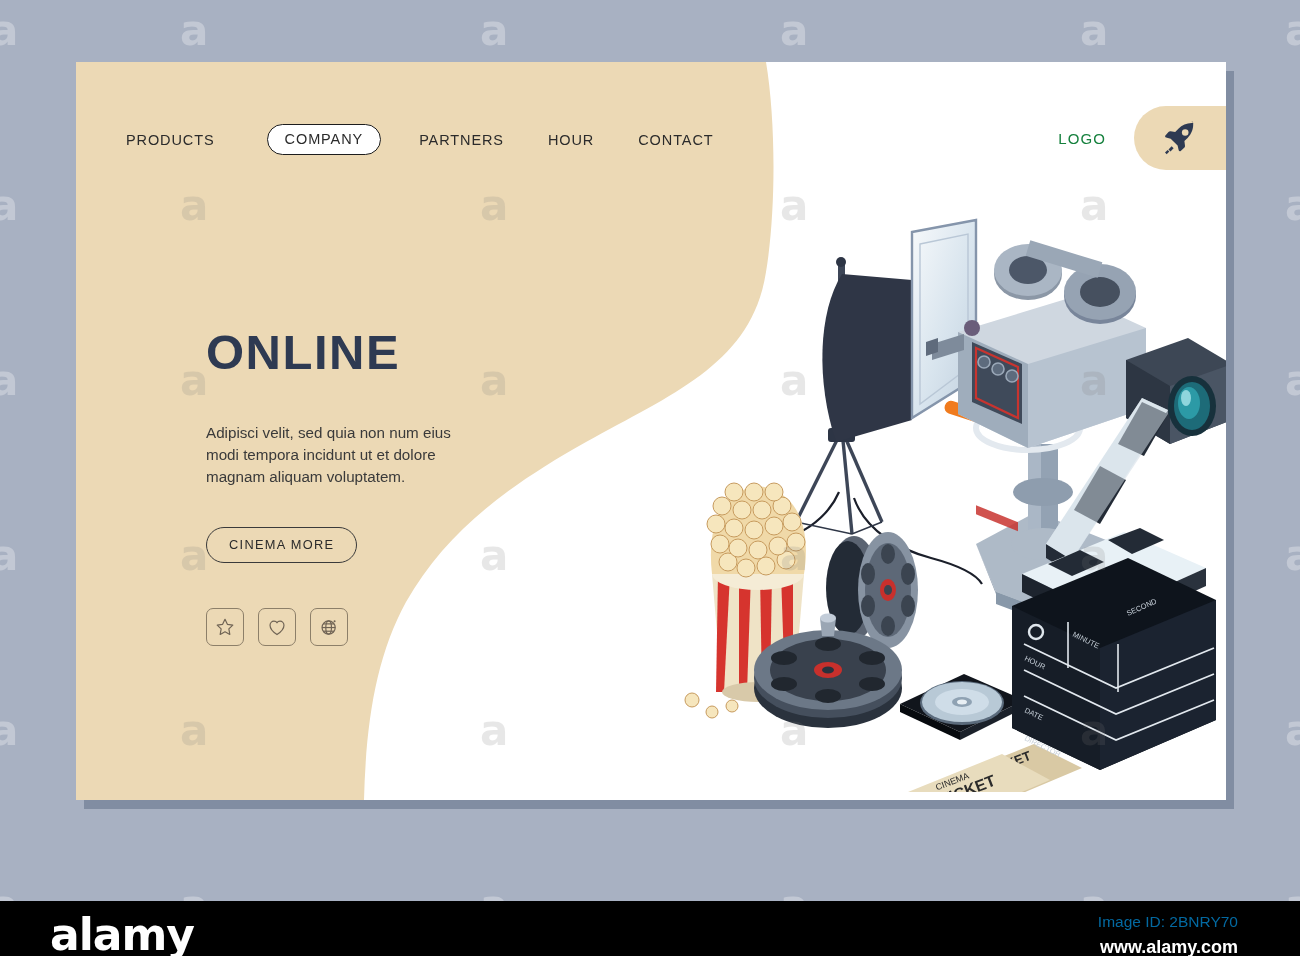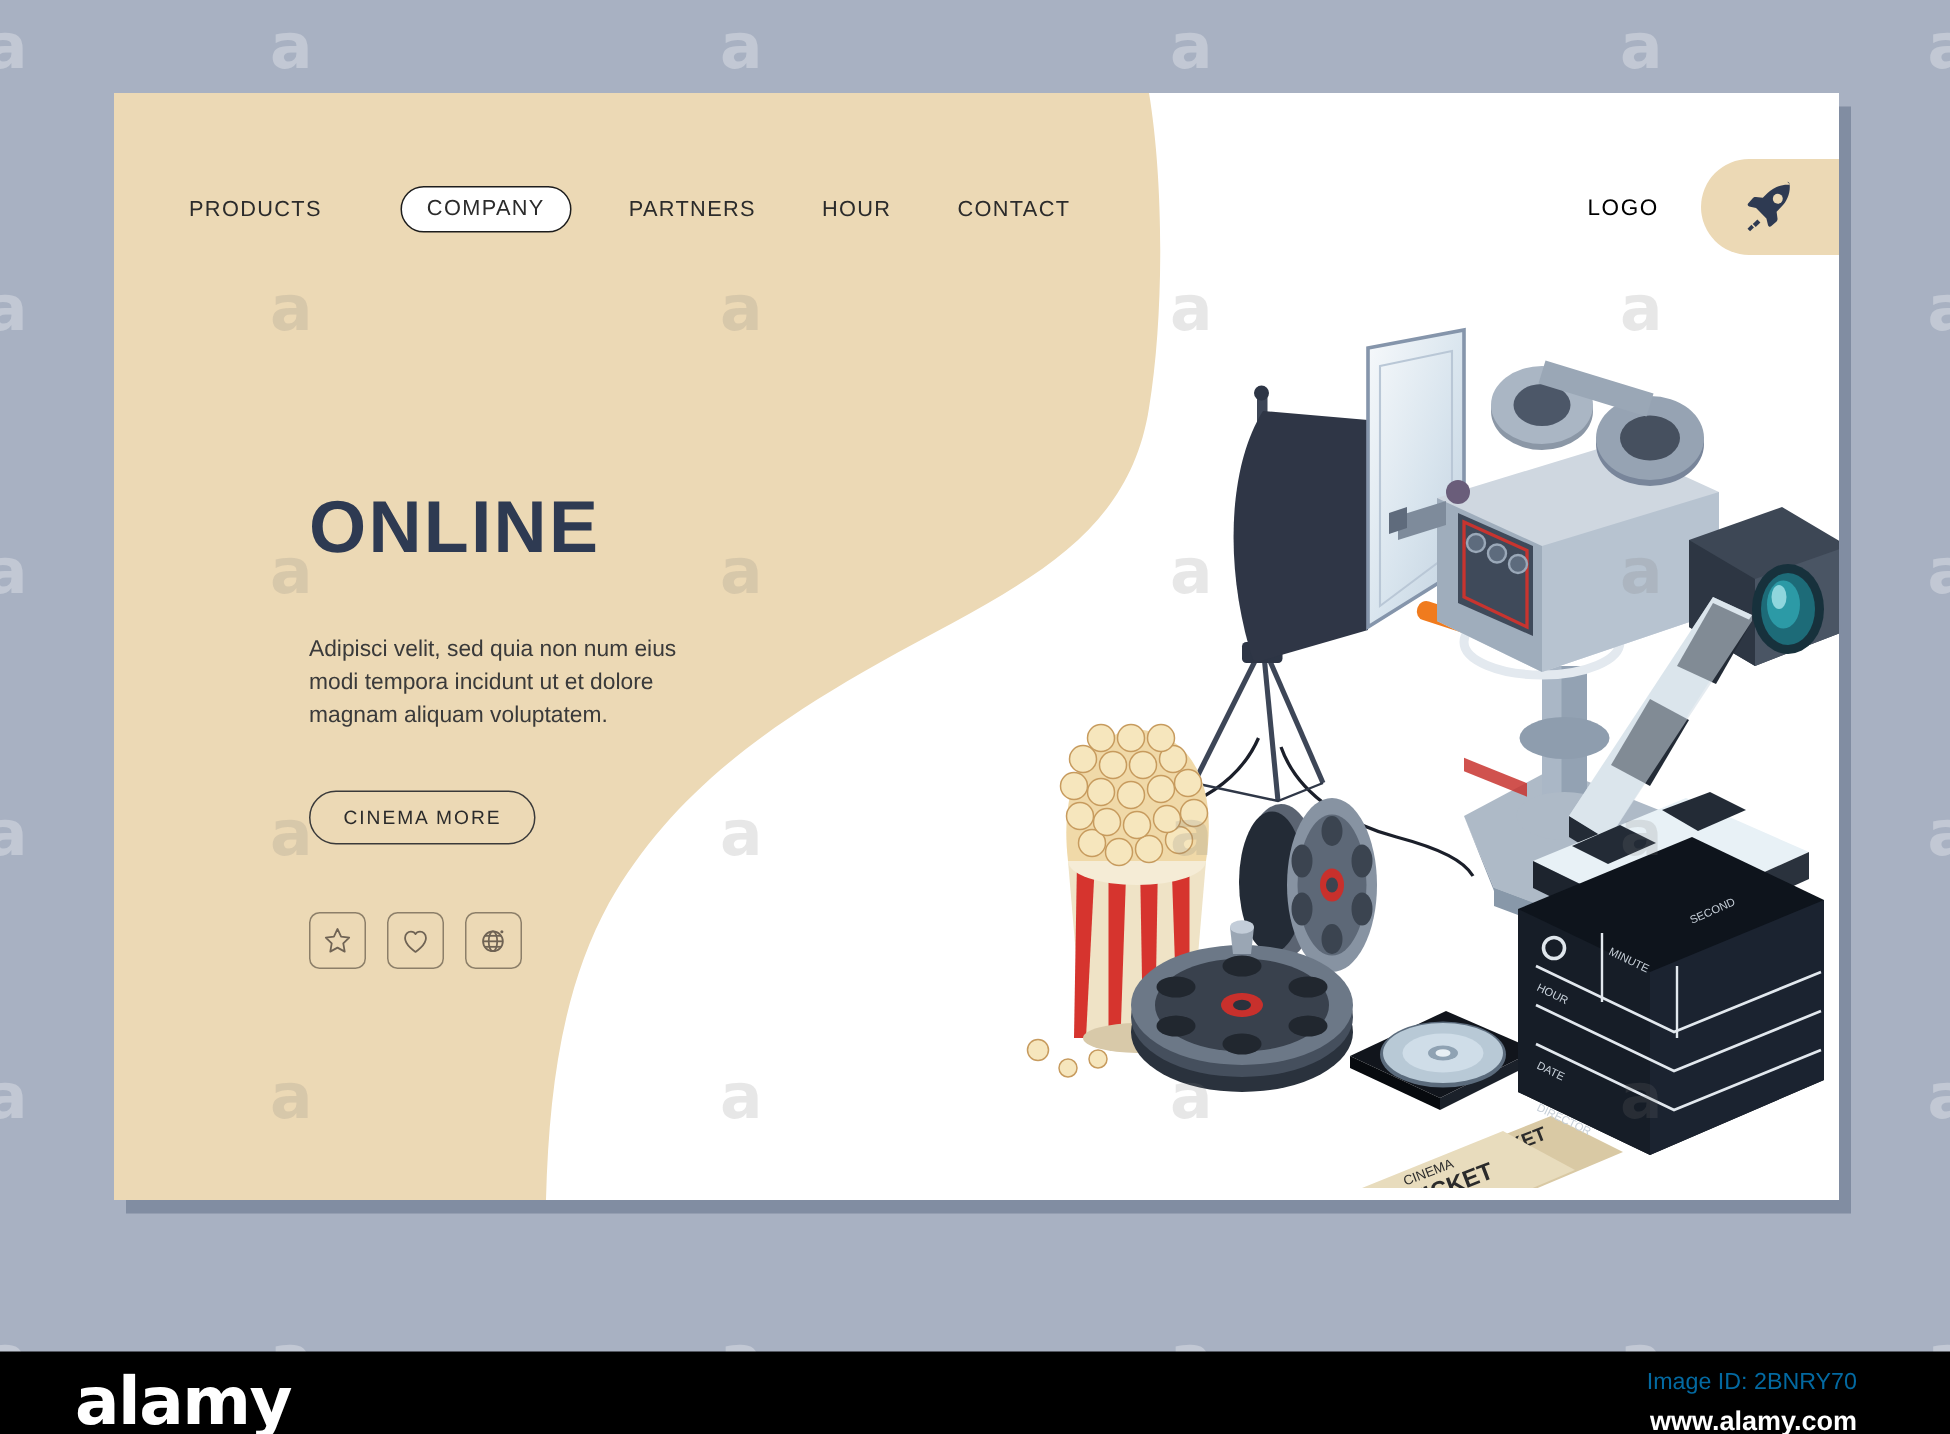--- a/index.html
+++ b/index.html
@@ -65,21 +65,21 @@
     padding: 6px 17px 7px;
     margin-right: 38px;
     margin-left: 8px;
   }
 
   .logo-wrap {
     position: absolute; right: 0px; top: 44px;
     display: flex; align-items: center;
   }
   .logo-text {
-    font-size: 15px; letter-spacing: 1.1px; color: #000000;
+    font-size: 15px; letter-spacing: 1.1px; color: #15803d;
     margin-right: 28px;
   }
   .logo-badge {
     width: 92px; height: 64px;
     background: #ecd9b5;
     border-radius: 32px 0 0 32px;
     display: flex; align-items: center; justify-content: center;
   }
   .logo-badge svg { display: block; }
 

